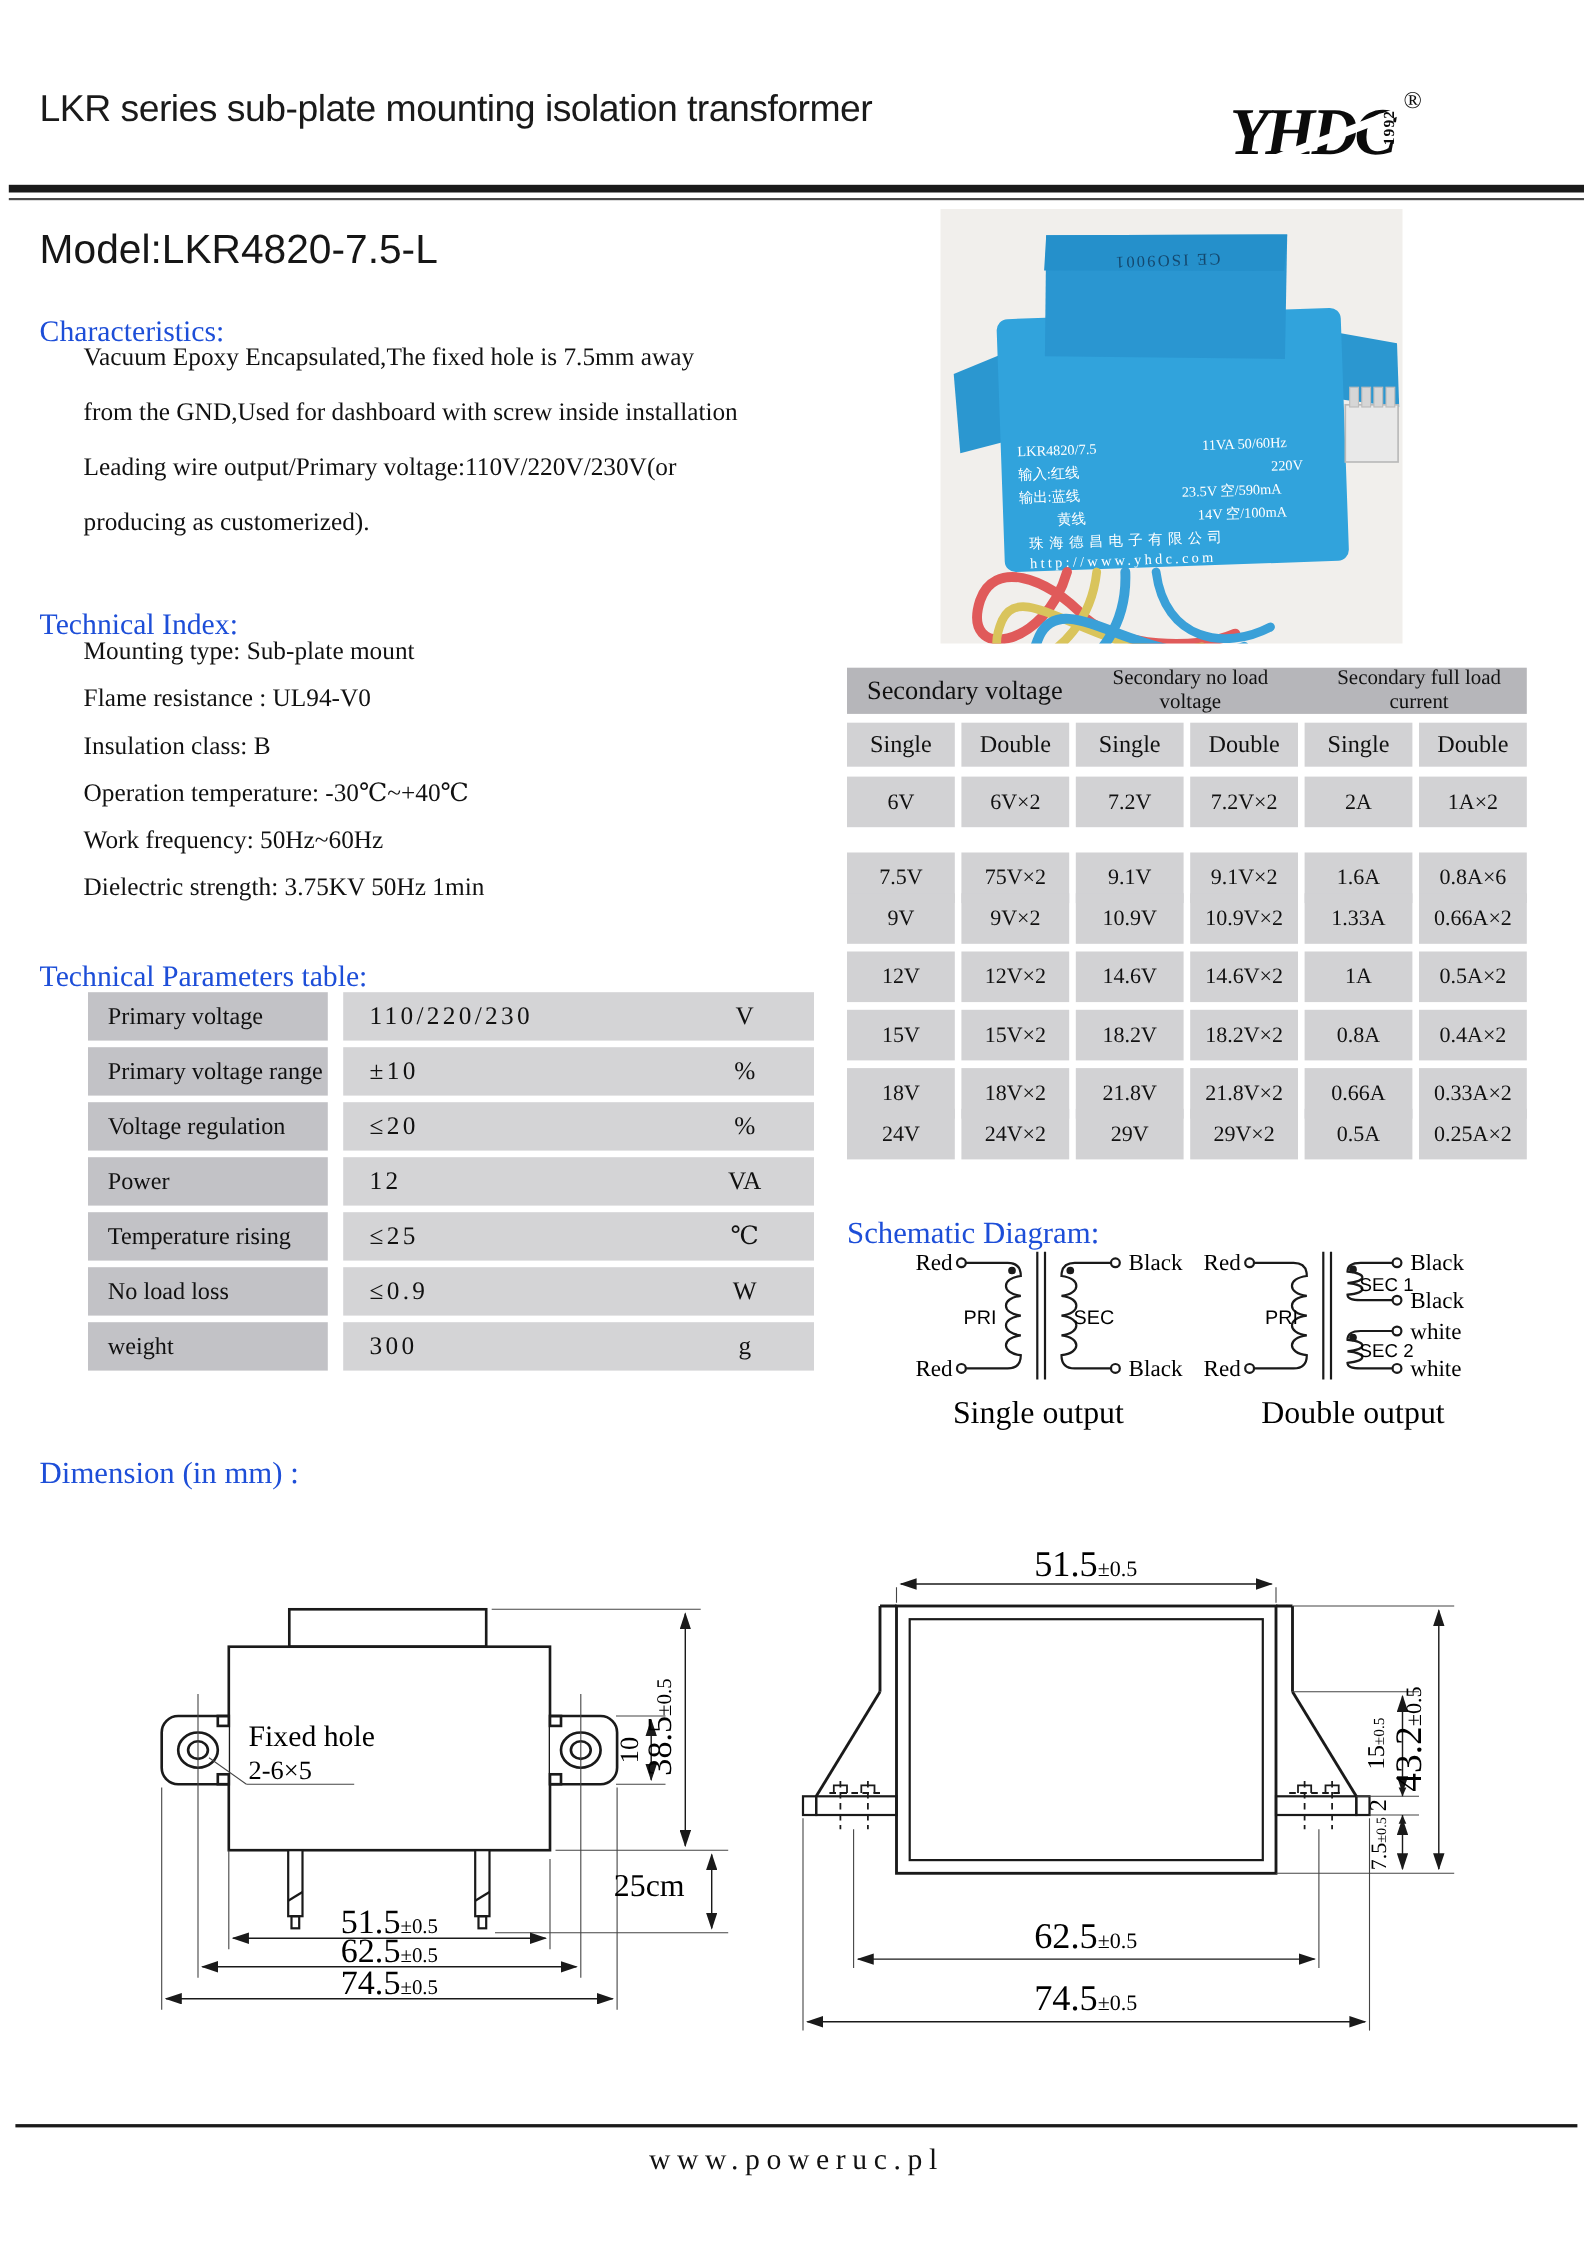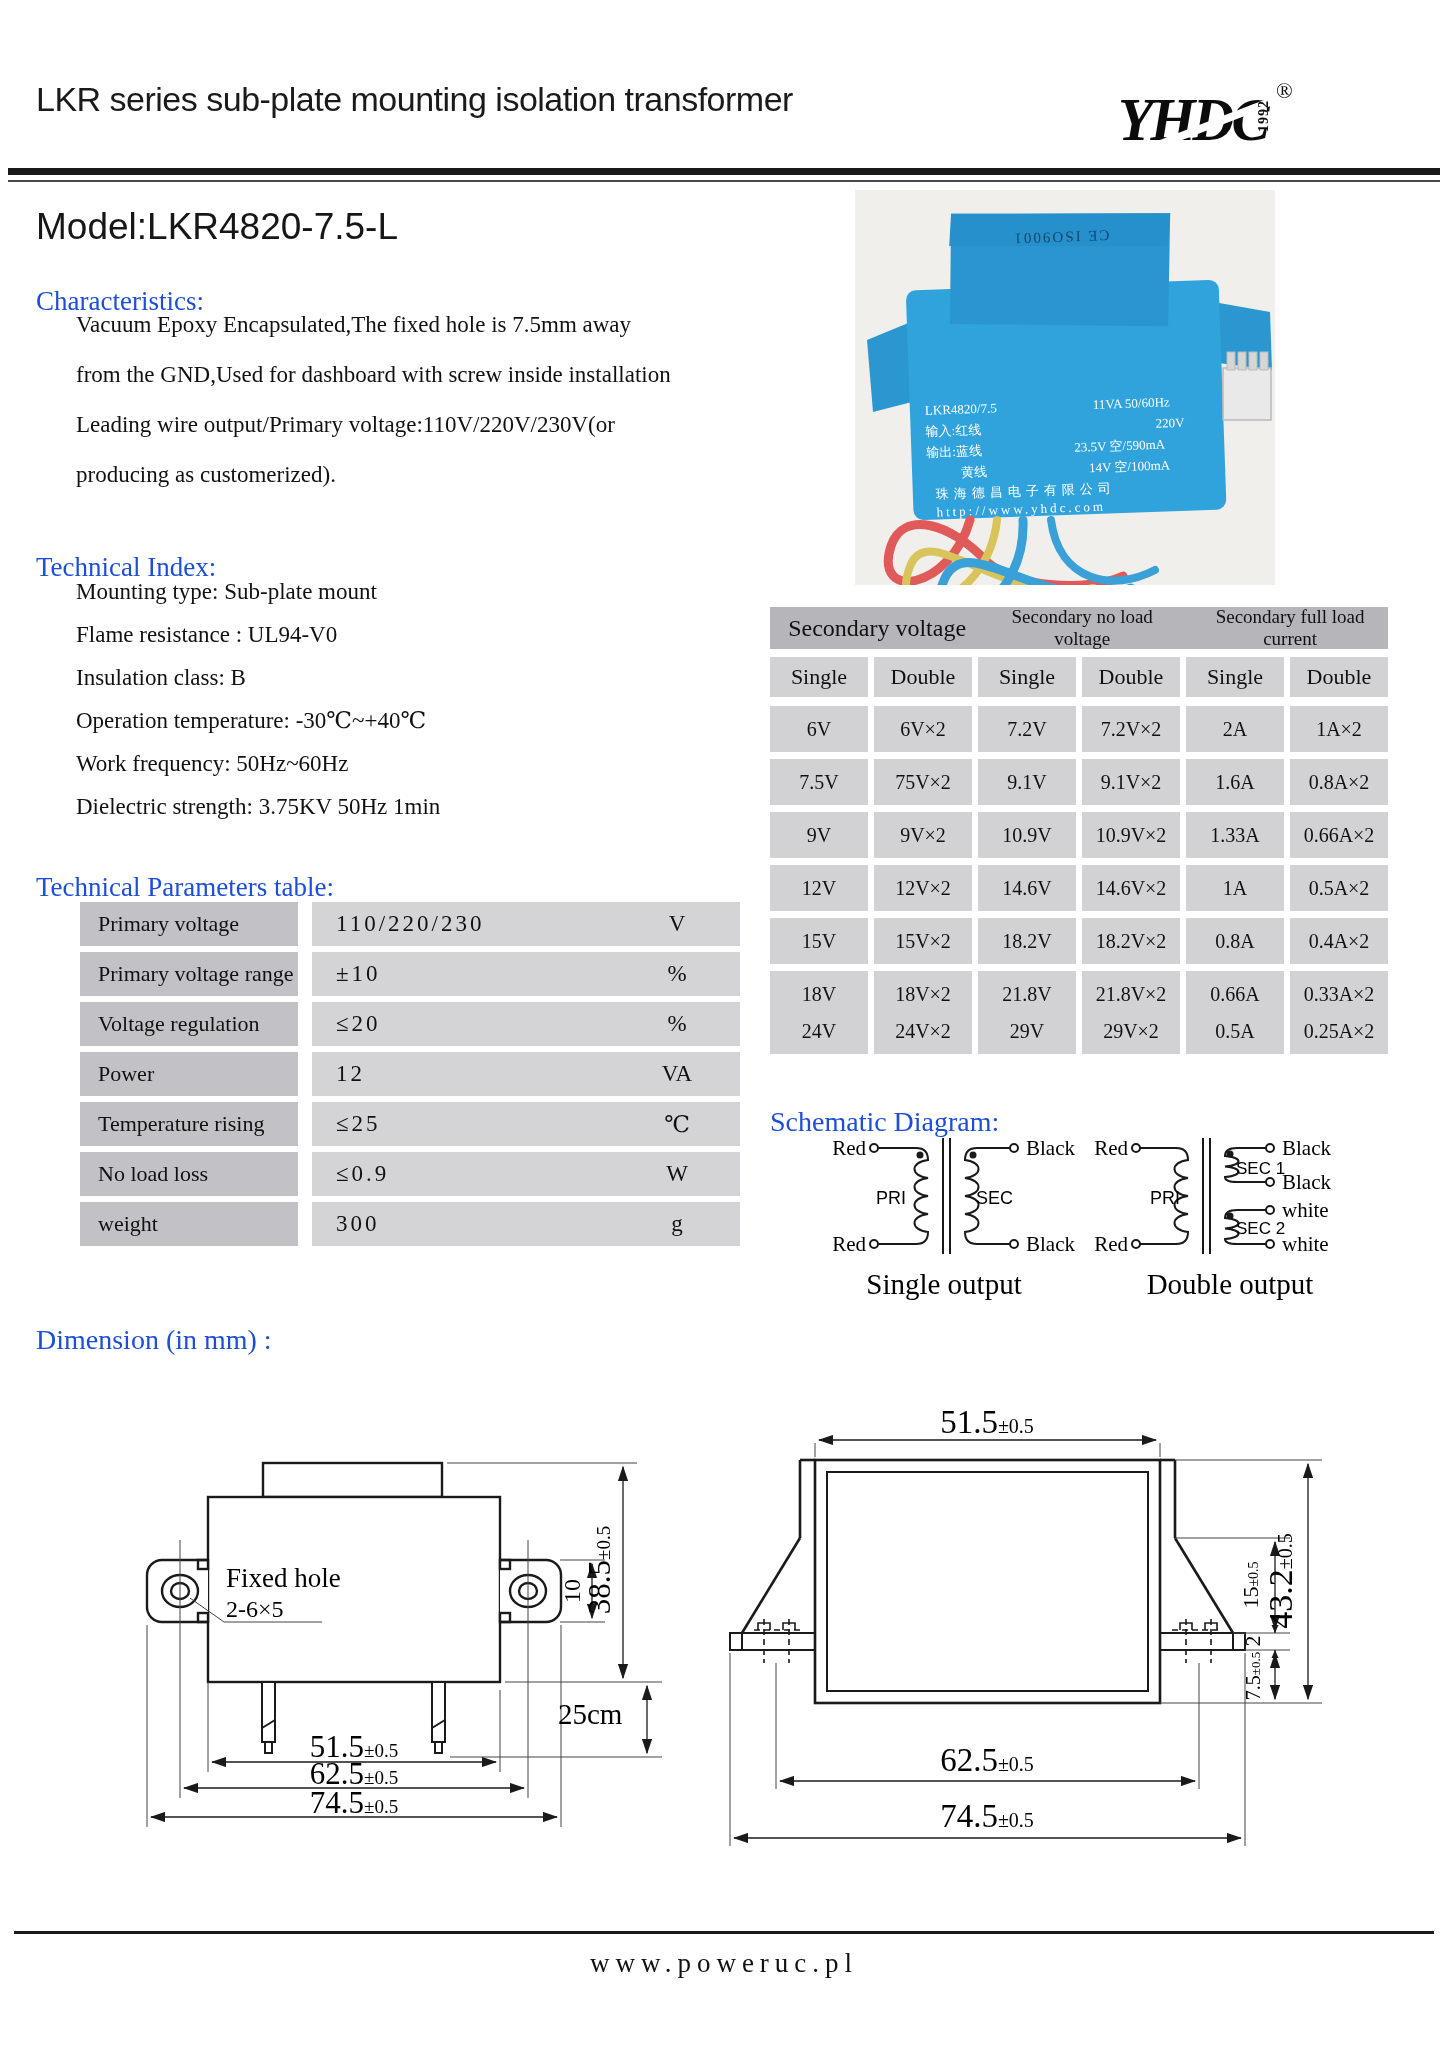--- a/index.html
+++ b/index.html
@@ -151,27 +151,27 @@
     <div class="scell">Double</div>
   </div>
   <div class="sgrid sdata" style="top:99px;">
     <div class="scell">6V</div>
     <div class="scell">6V×2</div>
     <div class="scell">7.2V</div>
     <div class="scell">7.2V×2</div>
     <div class="scell">2A</div>
     <div class="scell">1A×2</div>
   </div>
-  <div class="sgrid sdata" style="top:152px;">
+  <div class="sgrid sdata" style="top:168px;">
     <div class="scell">7.5V</div>
     <div class="scell">75V×2</div>
     <div class="scell">9.1V</div>
     <div class="scell">9.1V×2</div>
     <div class="scell">1.6A</div>
-    <div class="scell">0.8A×2</div>
+    <div class="scell">0.8A×6</div>
   </div>
   <div class="sgrid sdata" style="top:205px;">
     <div class="scell">9V</div>
     <div class="scell">9V×2</div>
     <div class="scell">10.9V</div>
     <div class="scell">10.9V×2</div>
     <div class="scell">1.33A</div>
     <div class="scell">0.66A×2</div>
   </div>
   <div class="sgrid sdata" style="top:258px;">

